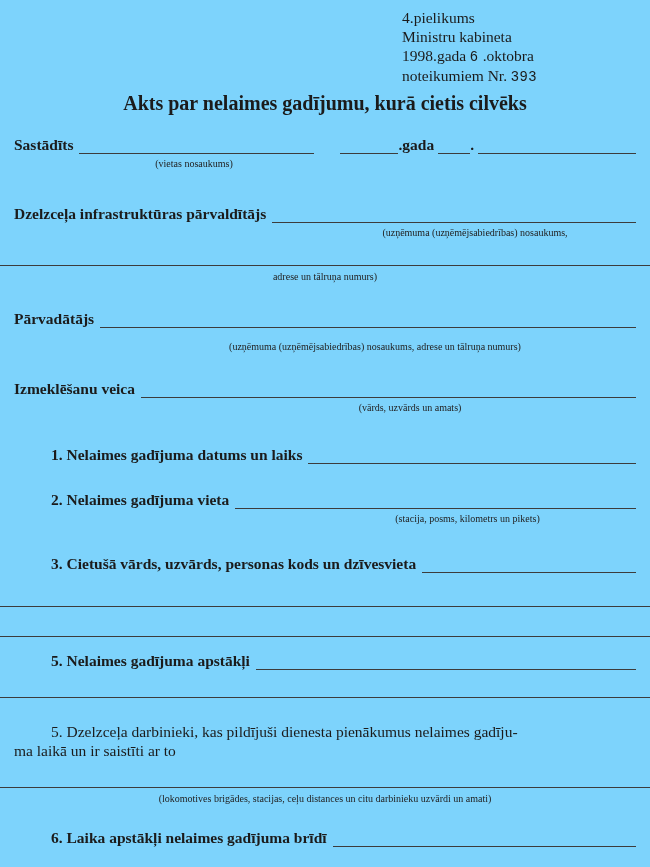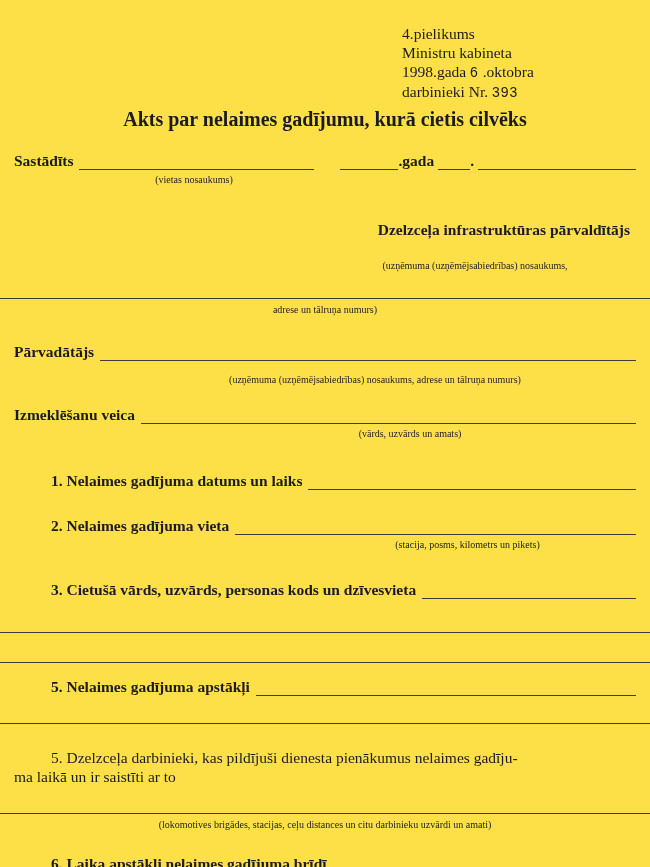--- a/index.html
+++ b/index.html
@@ -1,25 +1,25 @@
 <!DOCTYPE html>
 <html><head>
 <meta charset="utf-8">
 <style>
   html,body { margin:0; padding:0; background:#e8e8e8; }
   .page {
     width:650px; height:867px;
     margin:0 auto;
-    background:#fde047;
+    background:#7dd3fc;
     color:#1b1b1b;
     font-family:"Liberation Serif", serif;
     font-size:15.5px;
     line-height:19px;
     box-sizing:border-box;
-    padding:24px 14px 6px 14px;
+    padding:8px 14px 6px 14px;
     position:relative;
     overflow:hidden;
   }
   .header { margin-left:388px; }
   .header div { white-space:nowrap; }
   .typed { font-family:"Liberation Sans", sans-serif; font-size:14px; letter-spacing:1px; }
   .title { text-align:center; font-weight:bold; font-size:20px; margin-top:8px; }
 
   .row { display:flex; align-items:flex-end; white-space:nowrap;font-weight:bold; }
   .blank { border-bottom:1px solid #3c3c3c; height:1.05em; display:inline-block; }
@@ -32,29 +32,29 @@
   .hr { border-bottom:1px solid #3c3c3c; margin-left:-14px; margin-right:-14px; height:0; }
 
   
   .r-compiled { margin-top:22px; }
   .b-place { width:235px; }
   .sp-a { width:26px; }
   .b-year { width:58px; }
   .b-day { width:32px; margin-left:4px; }
   .h-place { margin-top:2px; margin-left:95px; width:170px; }
 
-  .r-infra { margin-top:33px;flex-direction:column; }
+  .r-infra { margin-top:33px; }
   .h-infra { margin-top:2px; margin-left:300px; }
   .hr-1 { margin-top:25px; }
   .h-addr { margin-top:3px; }
 
   .r-carrier { margin-top:25px; }
   .h-carrier { margin-top:11px; margin-left:100px; }
 
-  .r-invest { margin-top:18px; }
+  .r-invest { margin-top:25px; }
   .h-invest { margin-top:2px; margin-left:170px; }
 
   .r-item1 { margin-top:30px; }
   .r-item2 { margin-top:26px; }
   .h-item2 { margin-top:2px; margin-left:285px; }
   .r-item3 { margin-top:28px; }
   .hr-2 { margin-top:33px; }
   .hr-3 { margin-top:29px; }
   .r-item4 { margin-top:14px; }
   .hr-4 { margin-top:27px; }
@@ -70,21 +70,21 @@
 
   <div class="header">
     <div>4.pielikums</div>
     <div>Ministru kabineta</div>
     <div>
       <span>1998.gada</span>
       <span class="typed">6</span>
       <span>.oktobra</span>
     </div>
     <div>
-      <span>darbinieki Nr.</span>
+      <span>noteikumiem Nr.</span>
       <span class="typed">393</span>
     </div>
   </div>
 
   <div class="title">Akts par nelaimes gadījumu, kurā cietis cilvēks</div>
 
   <div class="row r-compiled">
     <span class="lbl">Sastādīts</span>
     <span class="blank b-place"></span>
     <span class="sp-a"></span>

